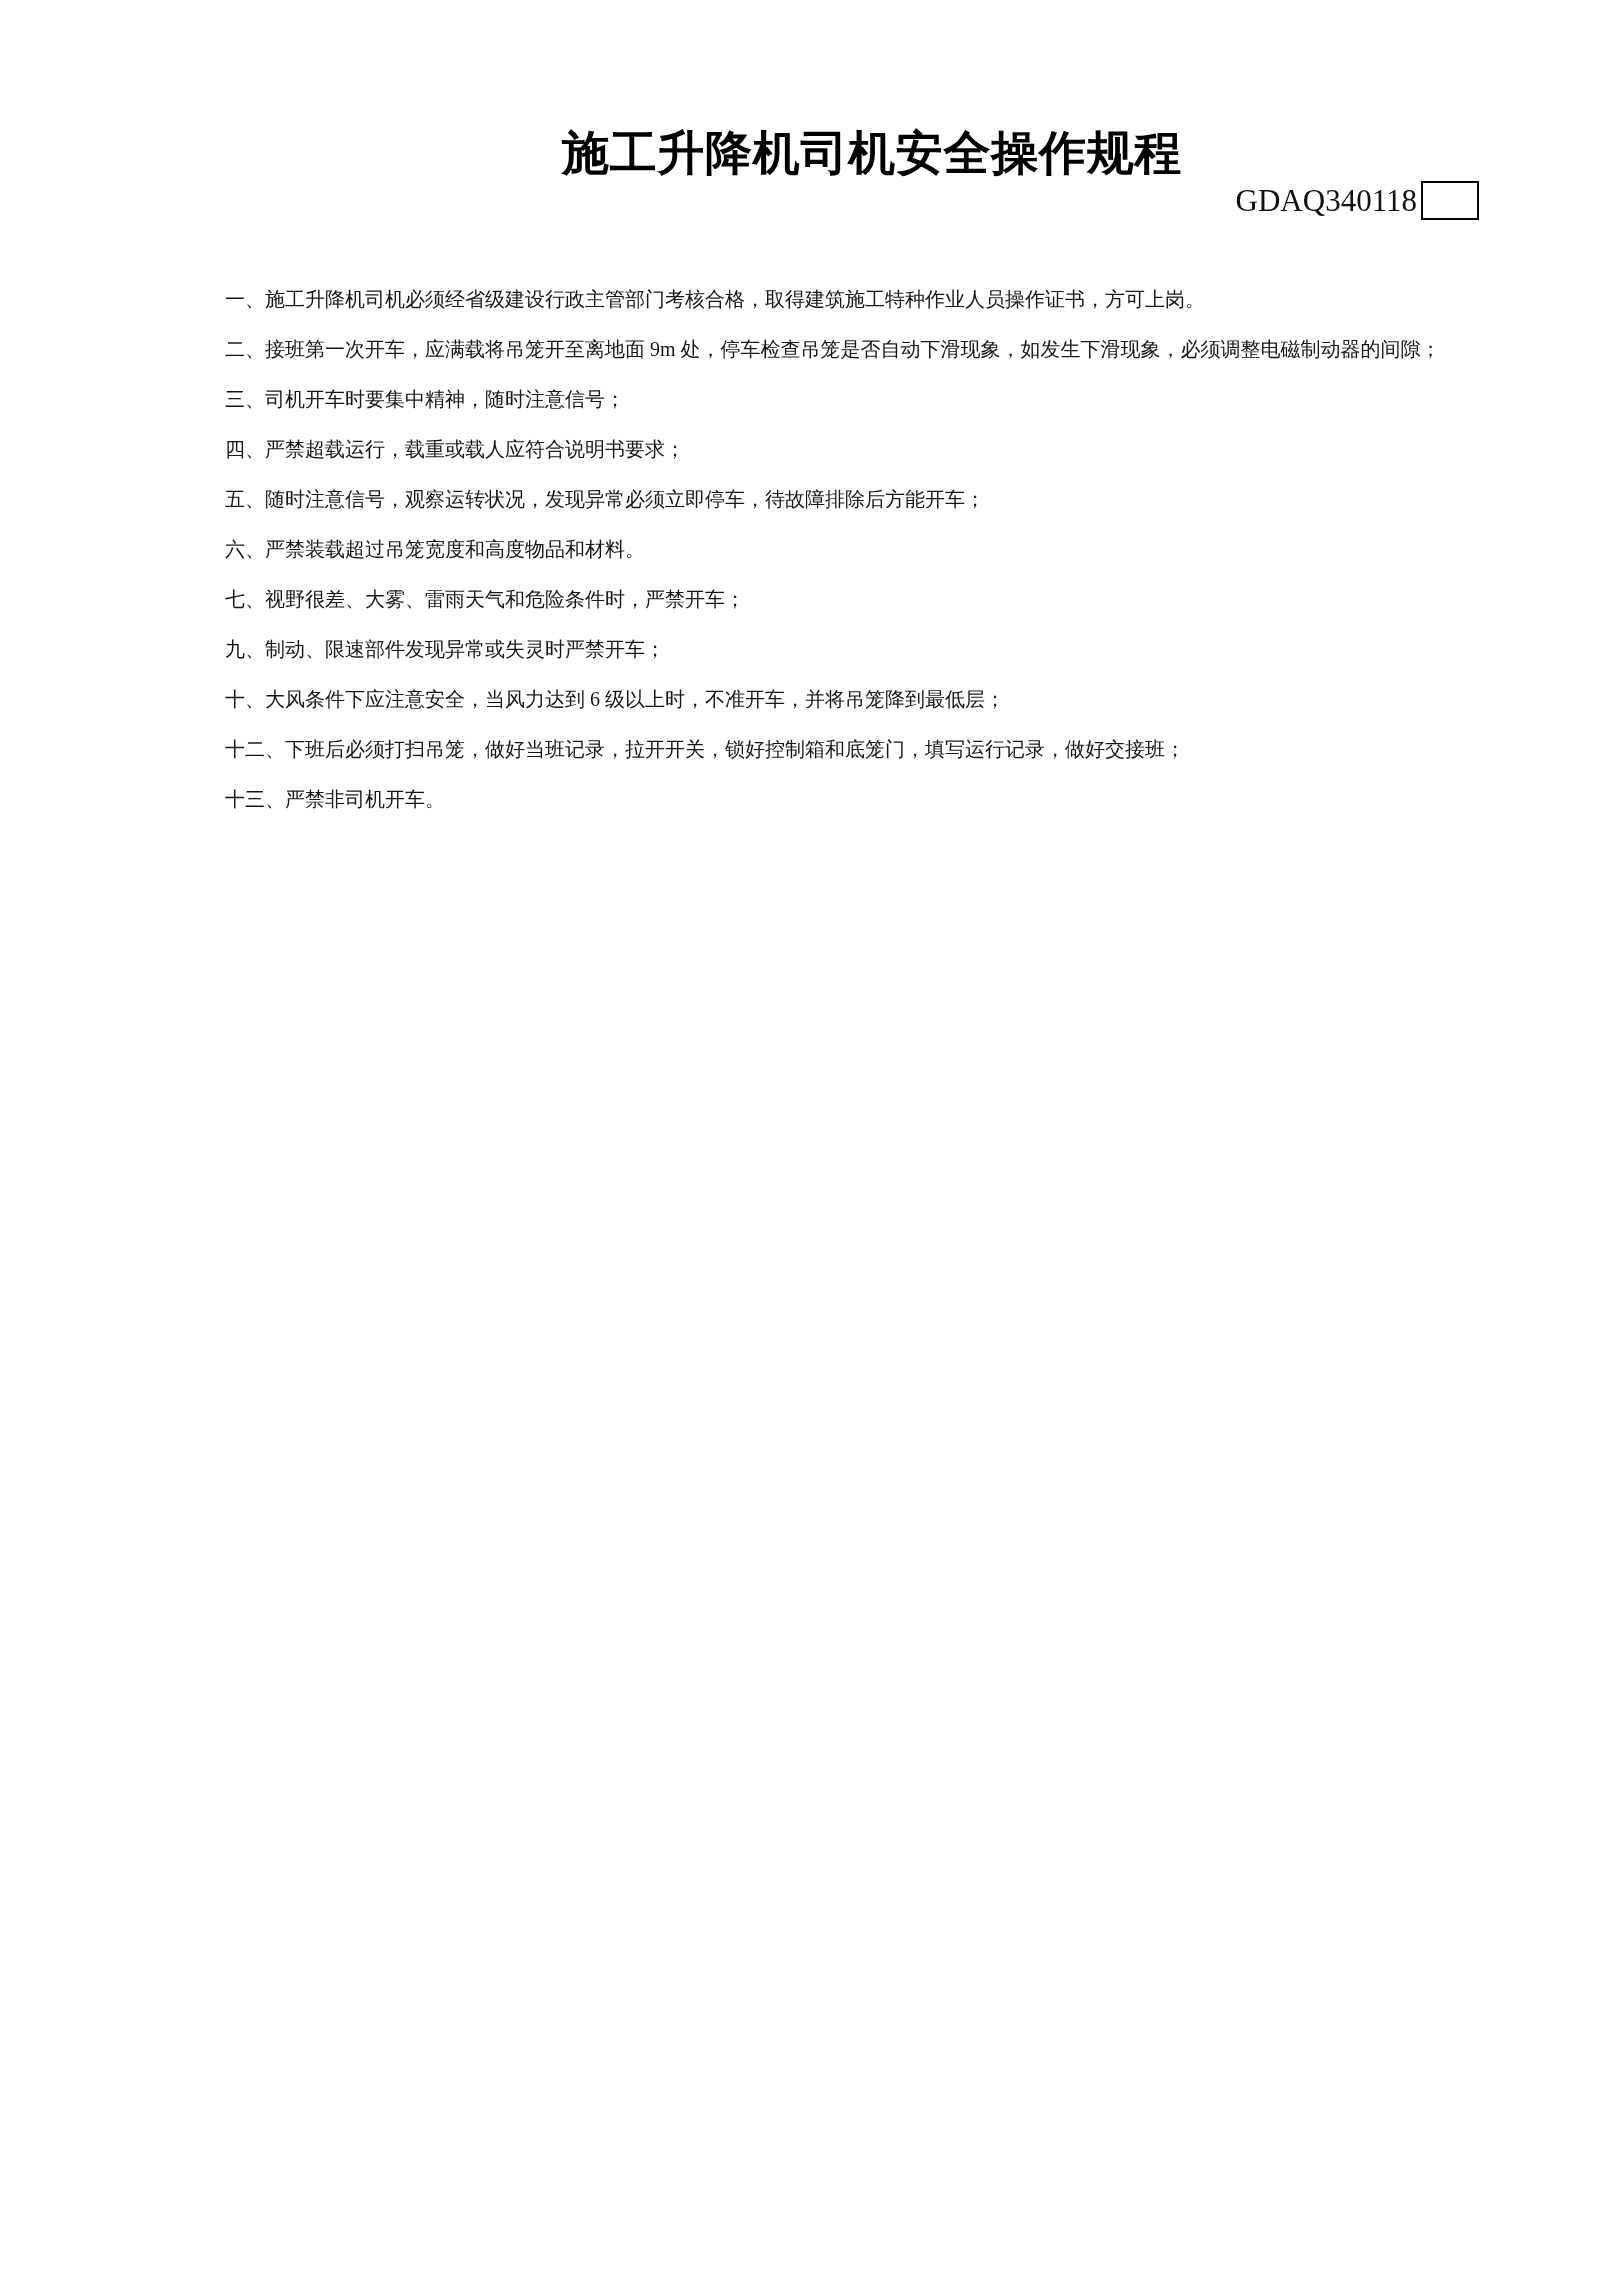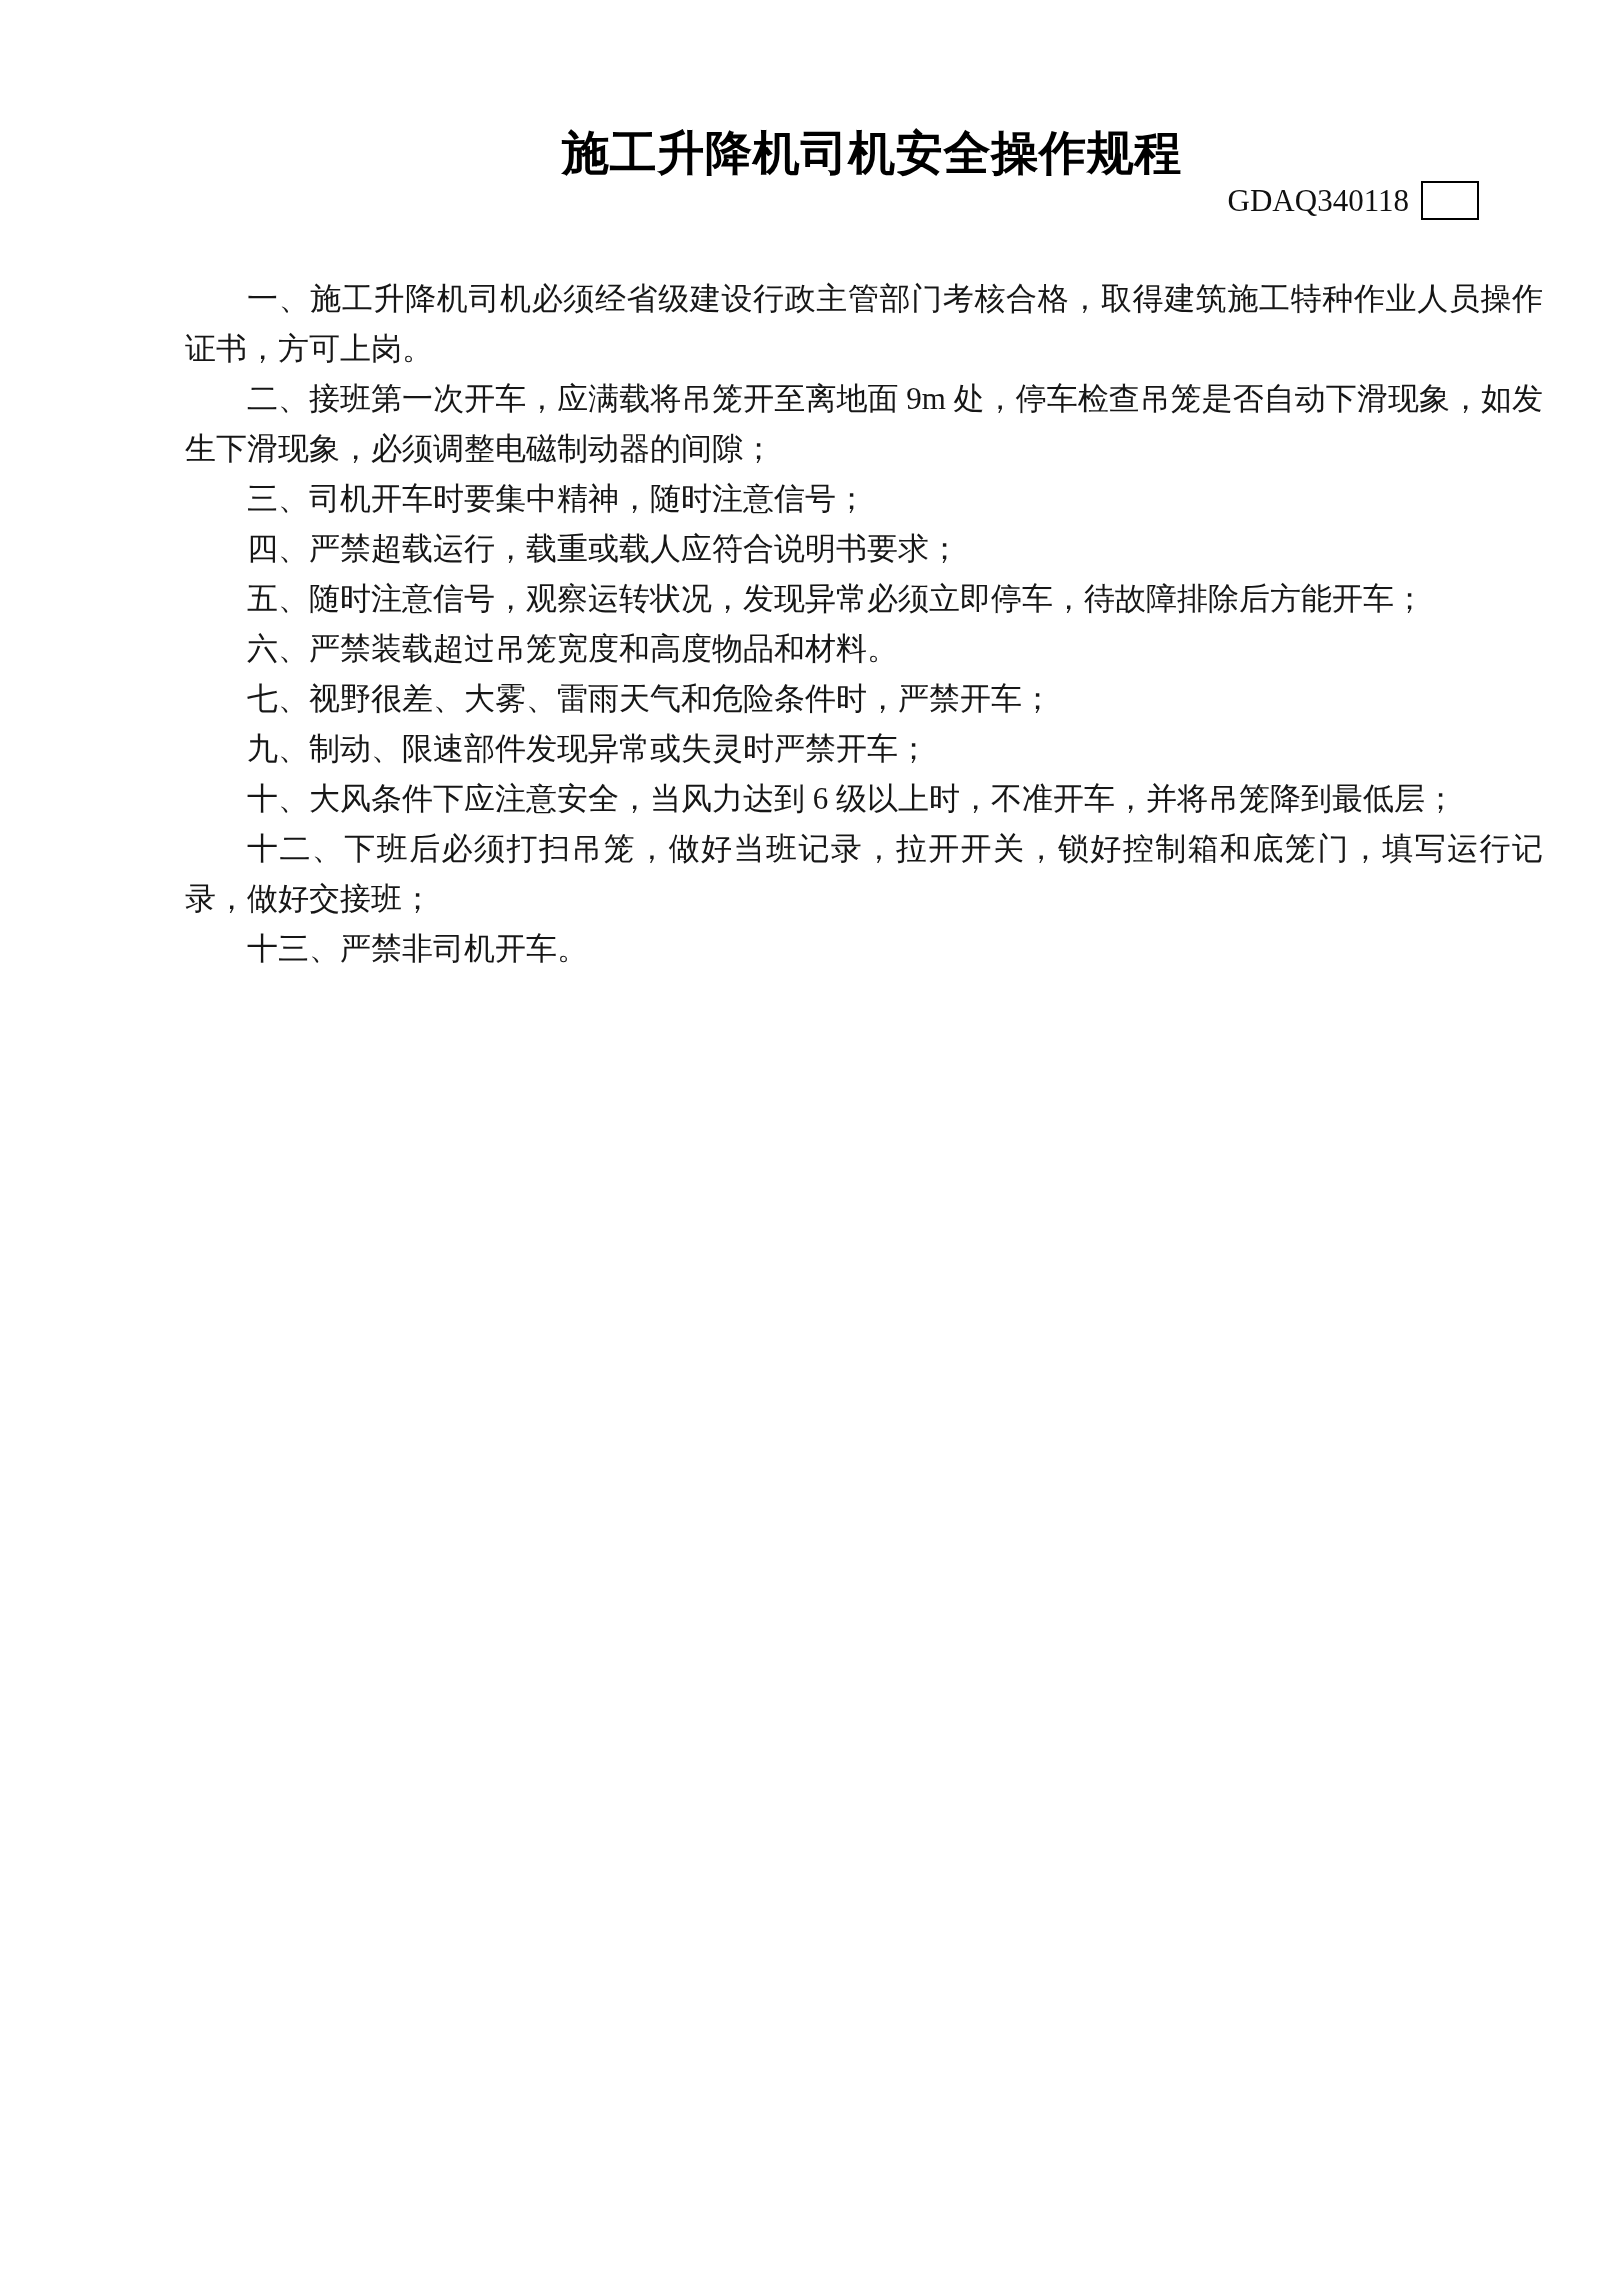--- a/index.html
+++ b/index.html
@@ -30,21 +30,21 @@
     letter-spacing: 0.7px;
     white-space: nowrap;
   }
   .code-row {
     position: absolute;
     top: 177px;
     right: 144px;
     height: 47px;
     display: flex;
     align-items: center;
-    gap: 12px;
+    gap: 4px;
   }
   .doc-code {
     font-family: "Liberation Serif", serif;
     font-size: 31px;
     line-height: 31px;
     color: #111111;
     letter-spacing: 0px;
   }
   .code-box {
     width: 54px;
@@ -52,21 +52,21 @@
     border: 2px solid #000000;
     background: #ffffff;
     box-sizing: content-box;
   }
   .doc-body {
     position: absolute;
     top: 274px;
     left: 185px;
     width: 1358px;
     font-family: "Liberation Serif", serif;
-    font-size: 31px;
+    font-size: 20px;
     line-height: 50px;
     color: #161616;
   }
   .doc-body p.rule {
     margin: 0;
     padding: 0;
     text-align: justify;
     text-justify: inter-ideograph;
     text-indent: 2em;
   }

